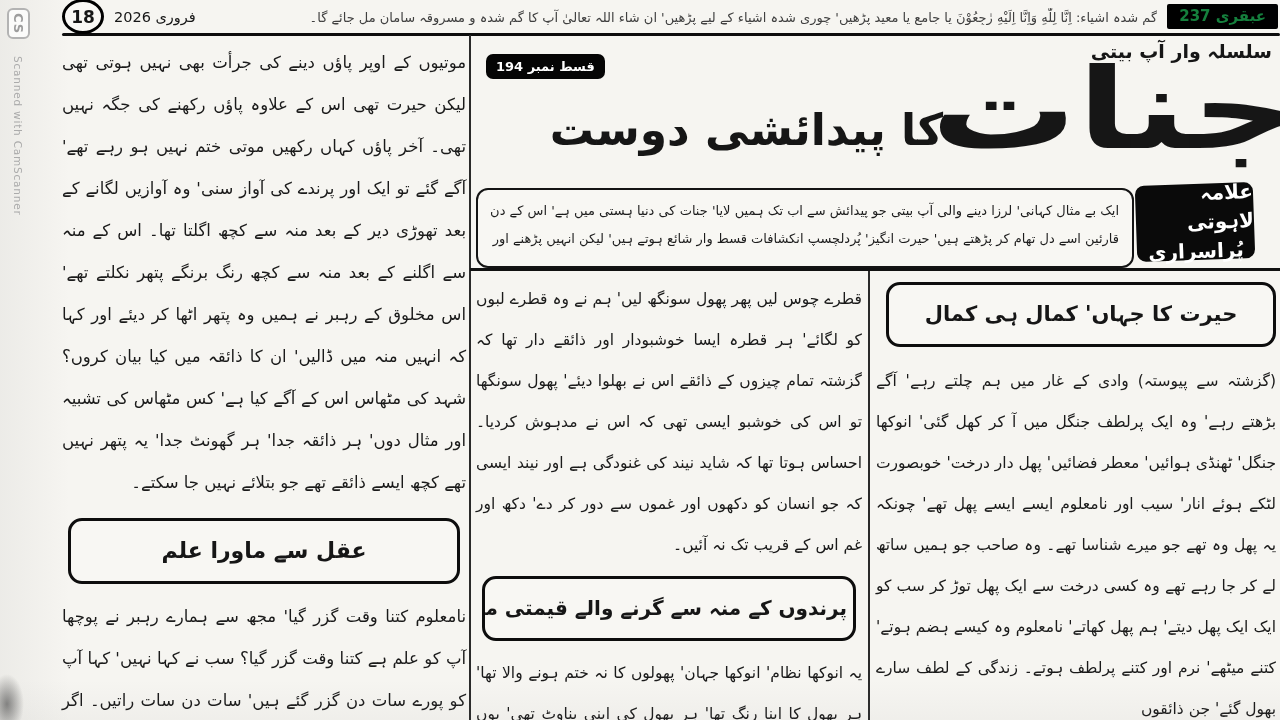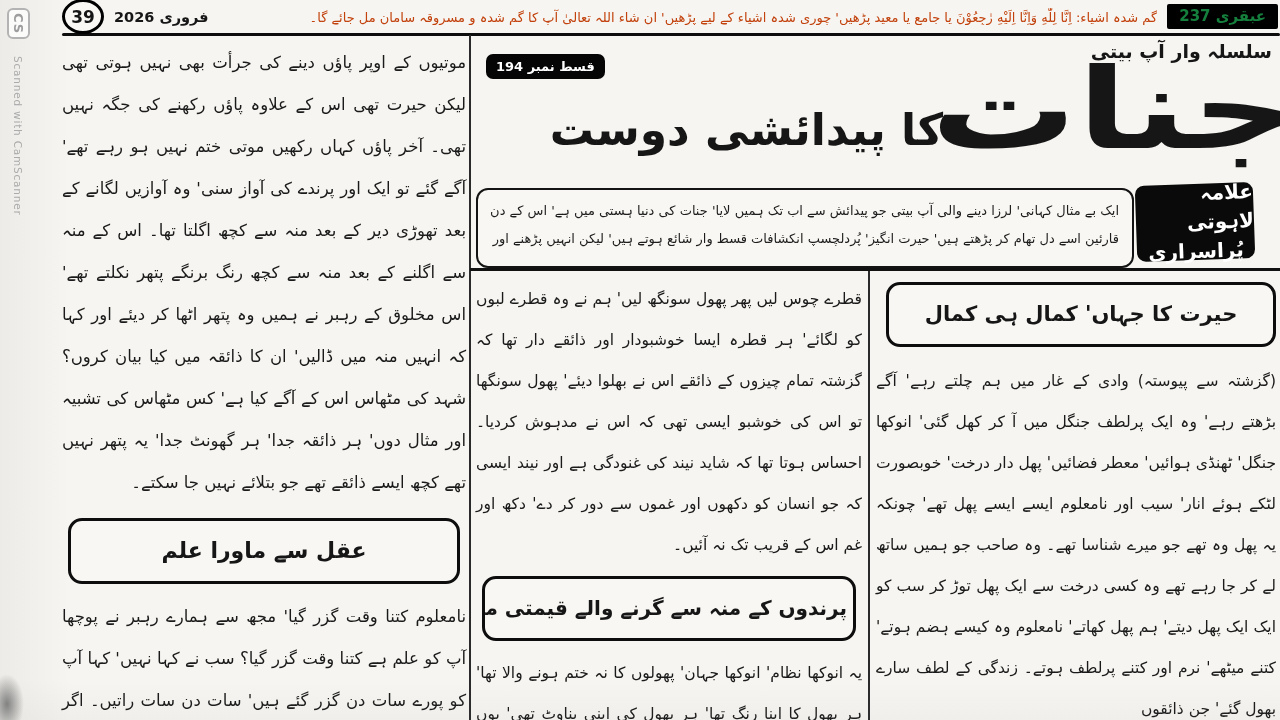--- a/index.html
+++ b/index.html
@@ -30,23 +30,23 @@
   .header-strip{
     position:absolute;left:62px;top:1px;right:2px;height:31px;
     display:flex;flex-direction:row;direction:rtl;align-items:center;gap:10px;z-index:3;
   }
   .magazine-badge{
     background:#000;color:#15803d;font-weight:bold;font-size:15px;
     padding:3px 12px 4px;border-radius:2px;white-space:nowrap;
   }
   .header-notice{
     flex:1;font-size:13px;white-space:nowrap;overflow:hidden;text-align:right;
-    color:#c2410c;padding-top:2px;
+    color:#404040;padding-top:2px;
   }
-  .header-date{font-size:14.5px;font-weight:bold;white-space:nowrap;direction:rtl;}
+  .header-date{font-size:14.5px;font-weight:normal;white-space:nowrap;direction:rtl;}
   .page-circle{
     width:36px;height:29px;border:3px solid #000;border-radius:50%;
     display:flex;align-items:center;justify-content:center;
     font-weight:bold;font-size:17px;background:#f9f8f5;flex:0 0 auto;
   }
   .rule-top{position:absolute;left:62px;right:0;top:33px;height:3px;background:#0d0d0d;border-radius:3px;}
 
   
   .masthead{position:absolute;left:474px;top:37px;width:806px;height:147px;}
   .serial-label{position:absolute;top:3px;right:8px;font-weight:bold;font-size:19px;direction:rtl;}
@@ -105,21 +105,21 @@
 
   <div class="watermark">
     <span class="cs-logo">CS</span>
     <span class="cs-text">Scanned with CamScanner</span>
   </div>
 
   <div class="header-strip">
     <div class="magazine-badge">عبقری 237</div>
     <div class="header-notice">گم شدہ اشیاء: اِنَّا لِلّٰهِ وَاِنَّا اِلَيْهِ رٰجِعُوْنَ یا جامع یا معید پڑھیں' چوری شدہ اشیاء کے لیے پڑھیں' ان شاء اللہ تعالیٰ آپ کا گم شدہ و مسروقہ سامان مل جائے گا۔</div>
     <div class="header-date">فروری 2026</div>
-    <div class="page-circle">39</div>
+    <div class="page-circle">18</div>
   </div>
   <div class="rule-top"></div>
 
   <div class="masthead">
     <div class="serial-label">سلسلہ وار آپ بیتی</div>
     <div class="episode-badge">قسط نمبر 194</div>
     <div class="title-row">
       <span class="title-main">جنات</span>
       <span class="title-rest">کا پیدائشی دوست</span>
     </div>

